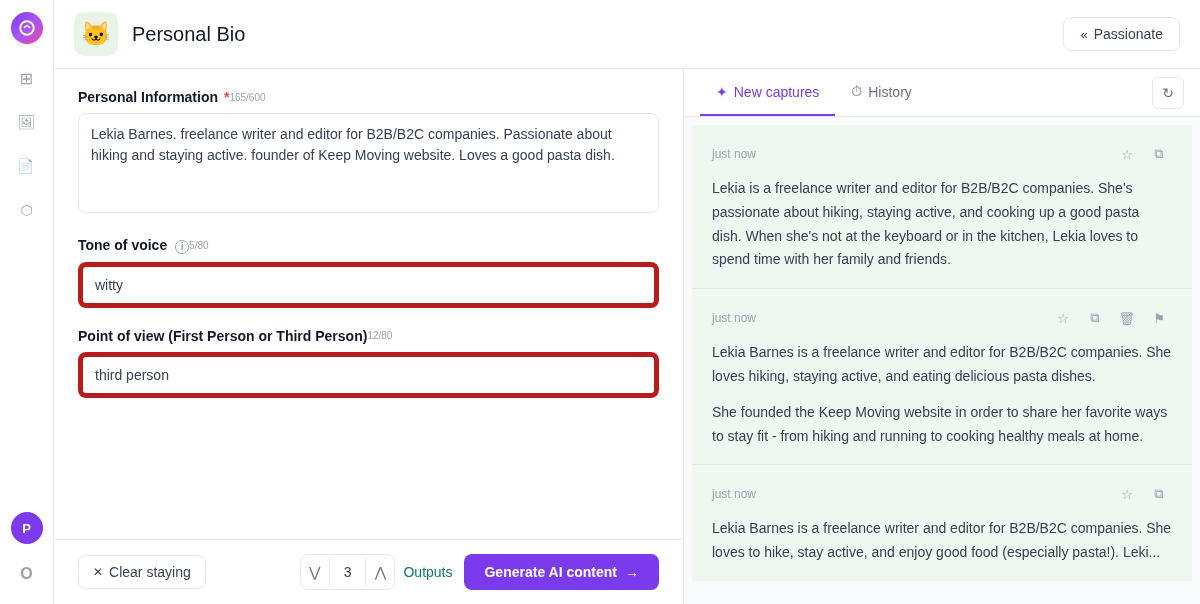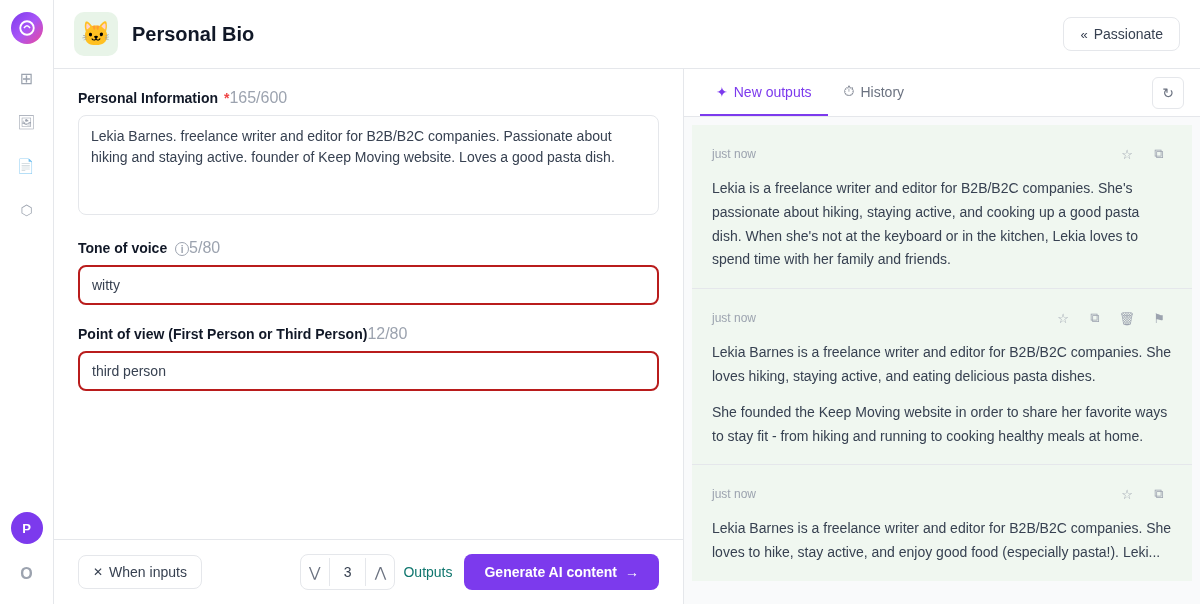--- a/index.html
+++ b/index.html
@@ -78,21 +78,21 @@
     .header-icon-box {
       width: 44px; height: 44px;
       border-radius: 10px;
       overflow: hidden;
       background: #e8f4e8;
       display: flex; align-items: center; justify-content: center;
       font-size: 24px;
     }
     .header-titles h1 {
       font-size: 20px;
-      font-weight: 700;
+      font-weight: 400;
       color: #111827;
     }
     .header-titles p {
       font-size: 13px;
       color: #6b7280;
       margin-top: 2px;
     }
     .templates-btn {
       display: flex;
       align-items: center;
@@ -141,21 +141,21 @@
     .field-label {
       font-size: 14px;
       font-weight: 600;
       color: #111827;
     }
     .field-label .required {
       color: #ef4444;
       margin-left: 2px;
     }
     .field-counter {
-      font-size: 16px;
+      font-size: 10px;
       color: #9ca3af;
     }
     .field-info {
       display: inline-flex;
       align-items: center;
       justify-content: center;
       width: 14px; height: 14px;
       border-radius: 50%;
       border: 1px solid #9ca3af;
       font-size: 10px;
@@ -171,21 +171,21 @@
       font-size: 14px;
       color: #374151;
       resize: none;
       height: 100px;
       outline: none;
       font-family: inherit;
       line-height: 1.5;
     }
     input.field-input {
       width: 100%;
-      border: 2px solid #b91c1c;
+      border: 5px solid #b91c1c;
       border-radius: 8px;
       padding: 10px 12px;
       font-size: 14px;
       color: #374151;
       outline: none;
       font-family: inherit;
     }
 
     
     .left-panel-footer {
@@ -417,21 +417,21 @@
             <span class="field-counter">12/80</span>
           </div>
           <input type="text" class="field-input" value="third person" style="">
         </div>
 
       </div>
 
       <div class="left-panel-footer">
         <button class="clear-btn">
           <span style="font-size:12px;">✕</span>
-          <span>When inputs</span>
+          <span>Clear staying</span>
         </button>
         <div class="outputs-control">
           <div class="outputs-stepper">
             <div class="stepper-btn">⋁</div>
             <div class="stepper-val">3</div>
             <div class="stepper-btn">⋀</div>
           </div>
           <span class="outputs-label">Outputs</span>
         </div>
         <button class="generate-btn">
@@ -439,21 +439,21 @@
           <span>→</span>
         </button>
       </div>
     </div>
 
     <div class="right-panel">
 
       <div class="right-panel-tabs">
         <div class="tab-btn active">
           <span class="tab-icon">✦</span>
-          <span>New outputs</span>
+          <span>New captures</span>
         </div>
         <div class="tab-btn">
           <span class="tab-icon">⏱</span>
           <span>History</span>
         </div>
         <div class="right-panel-actions">
           <div class="refresh-btn">↻</div>
         </div>
       </div>
 

